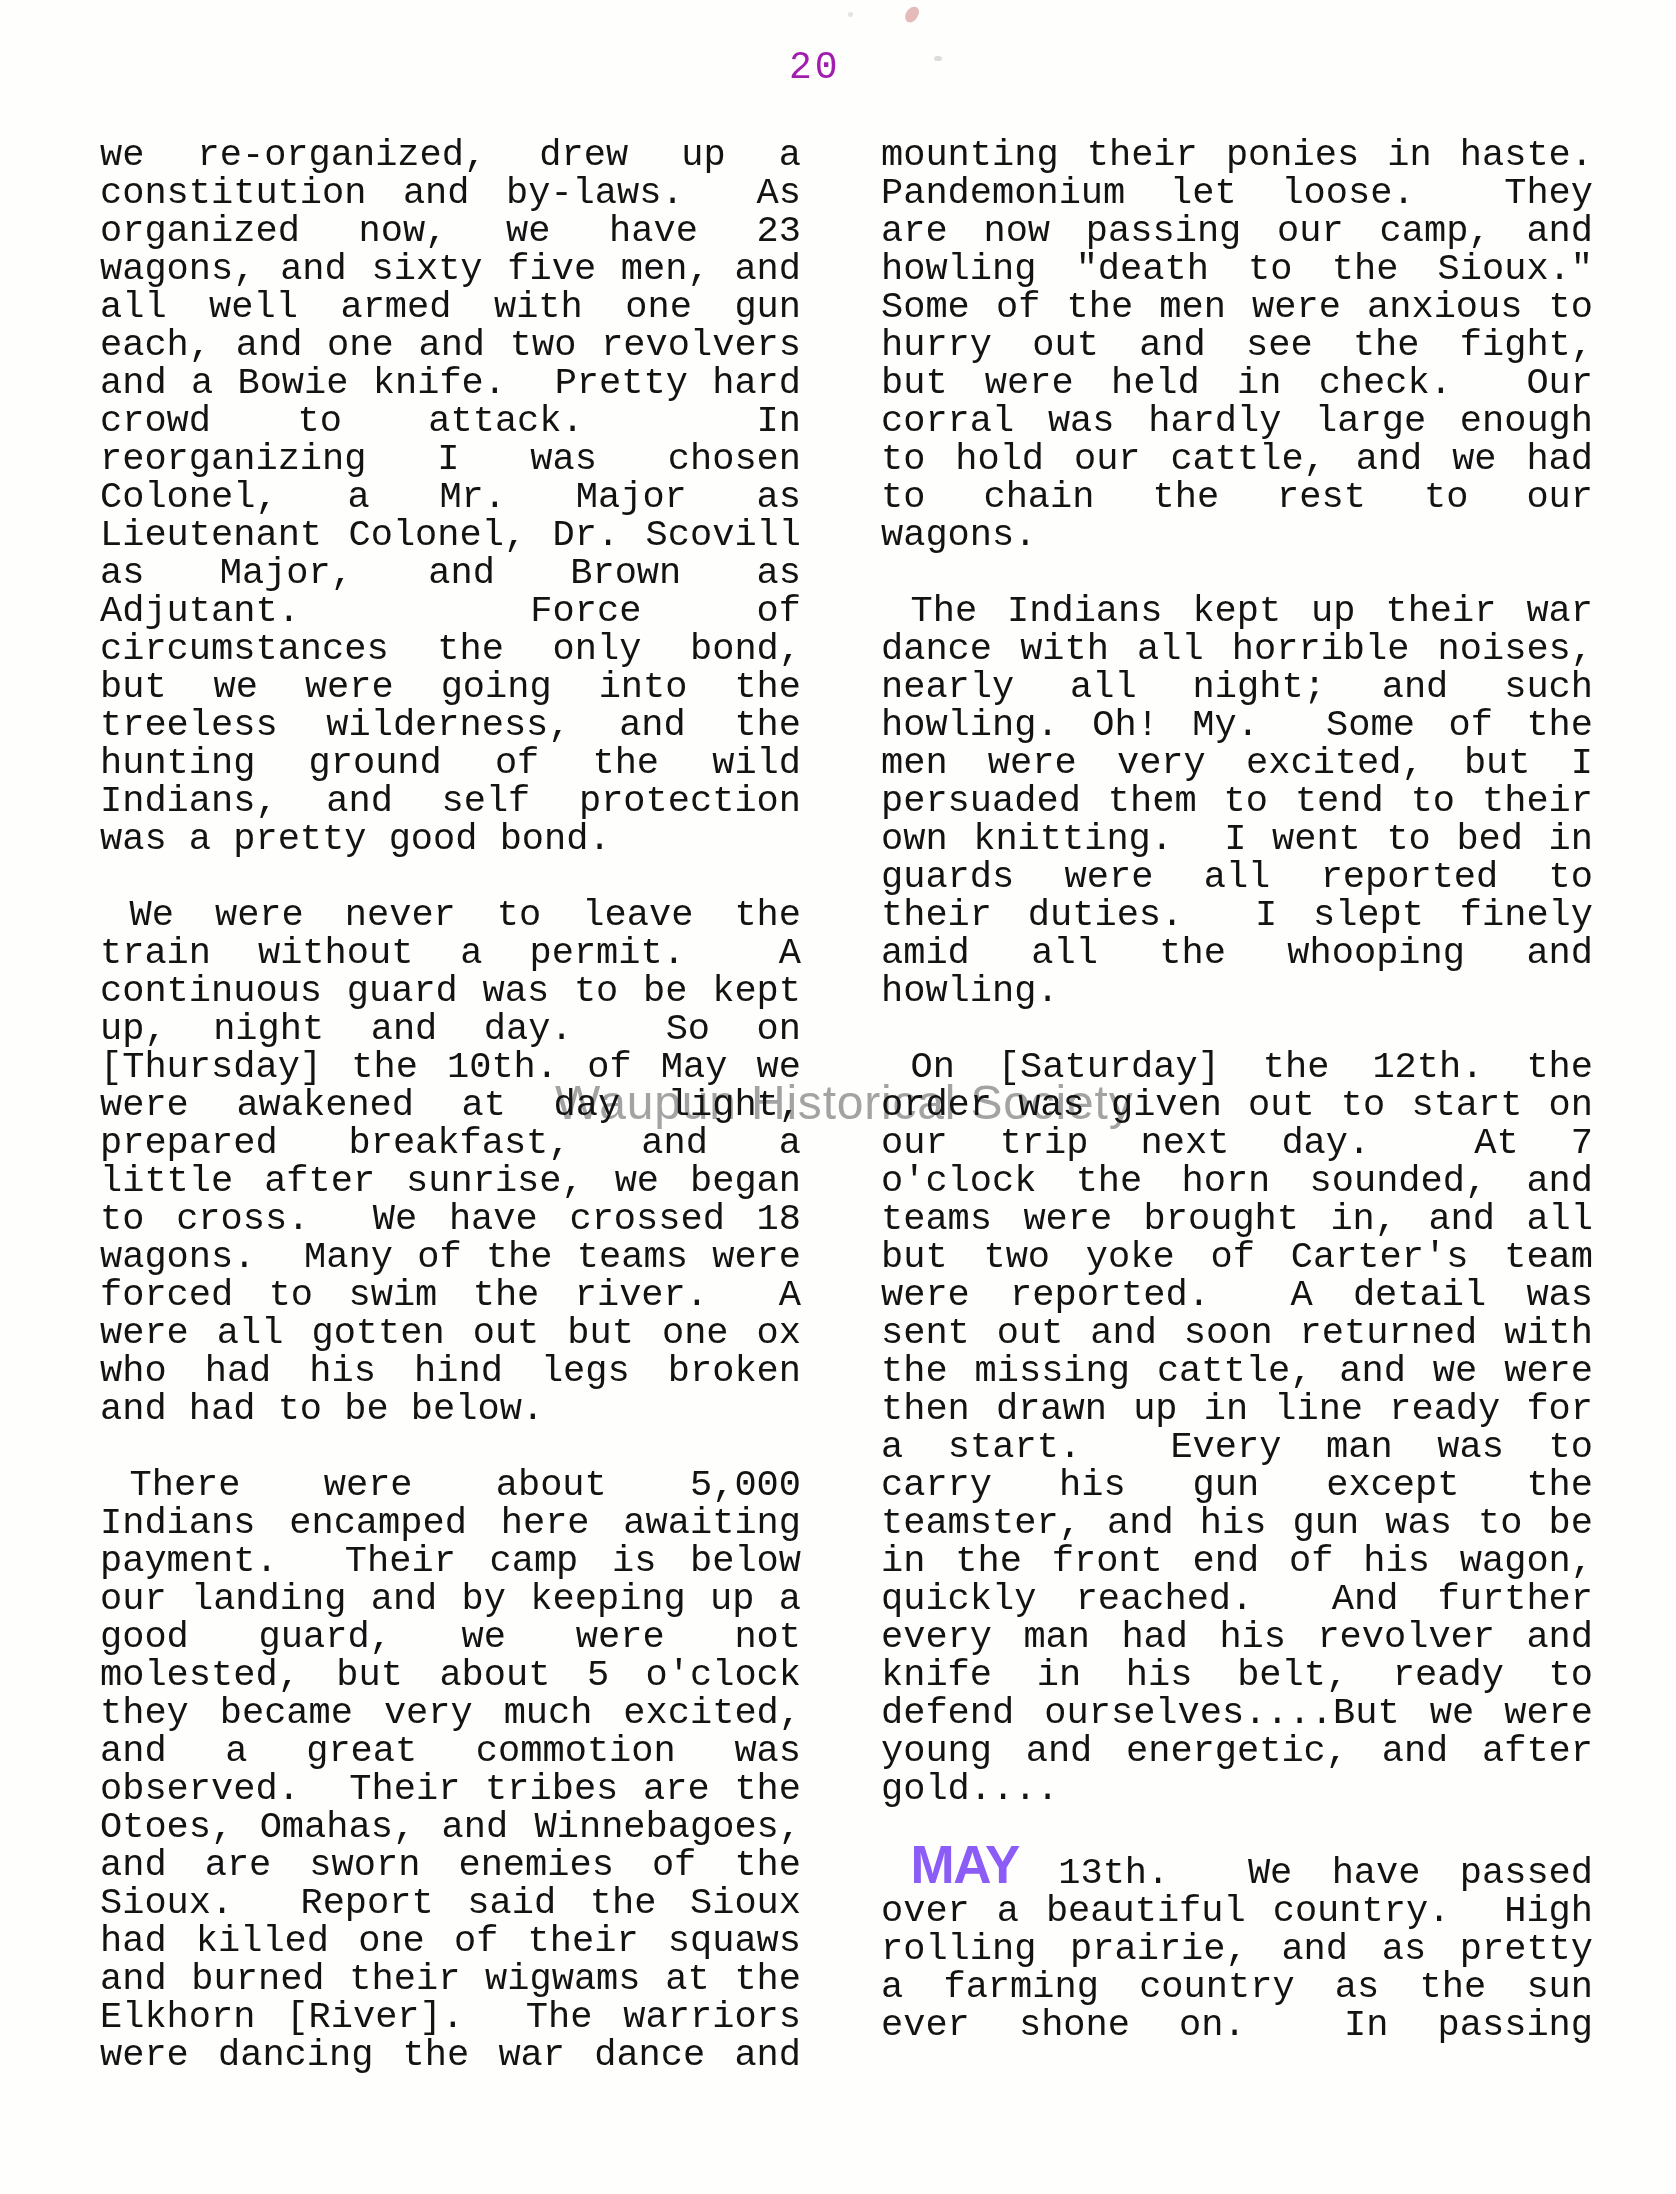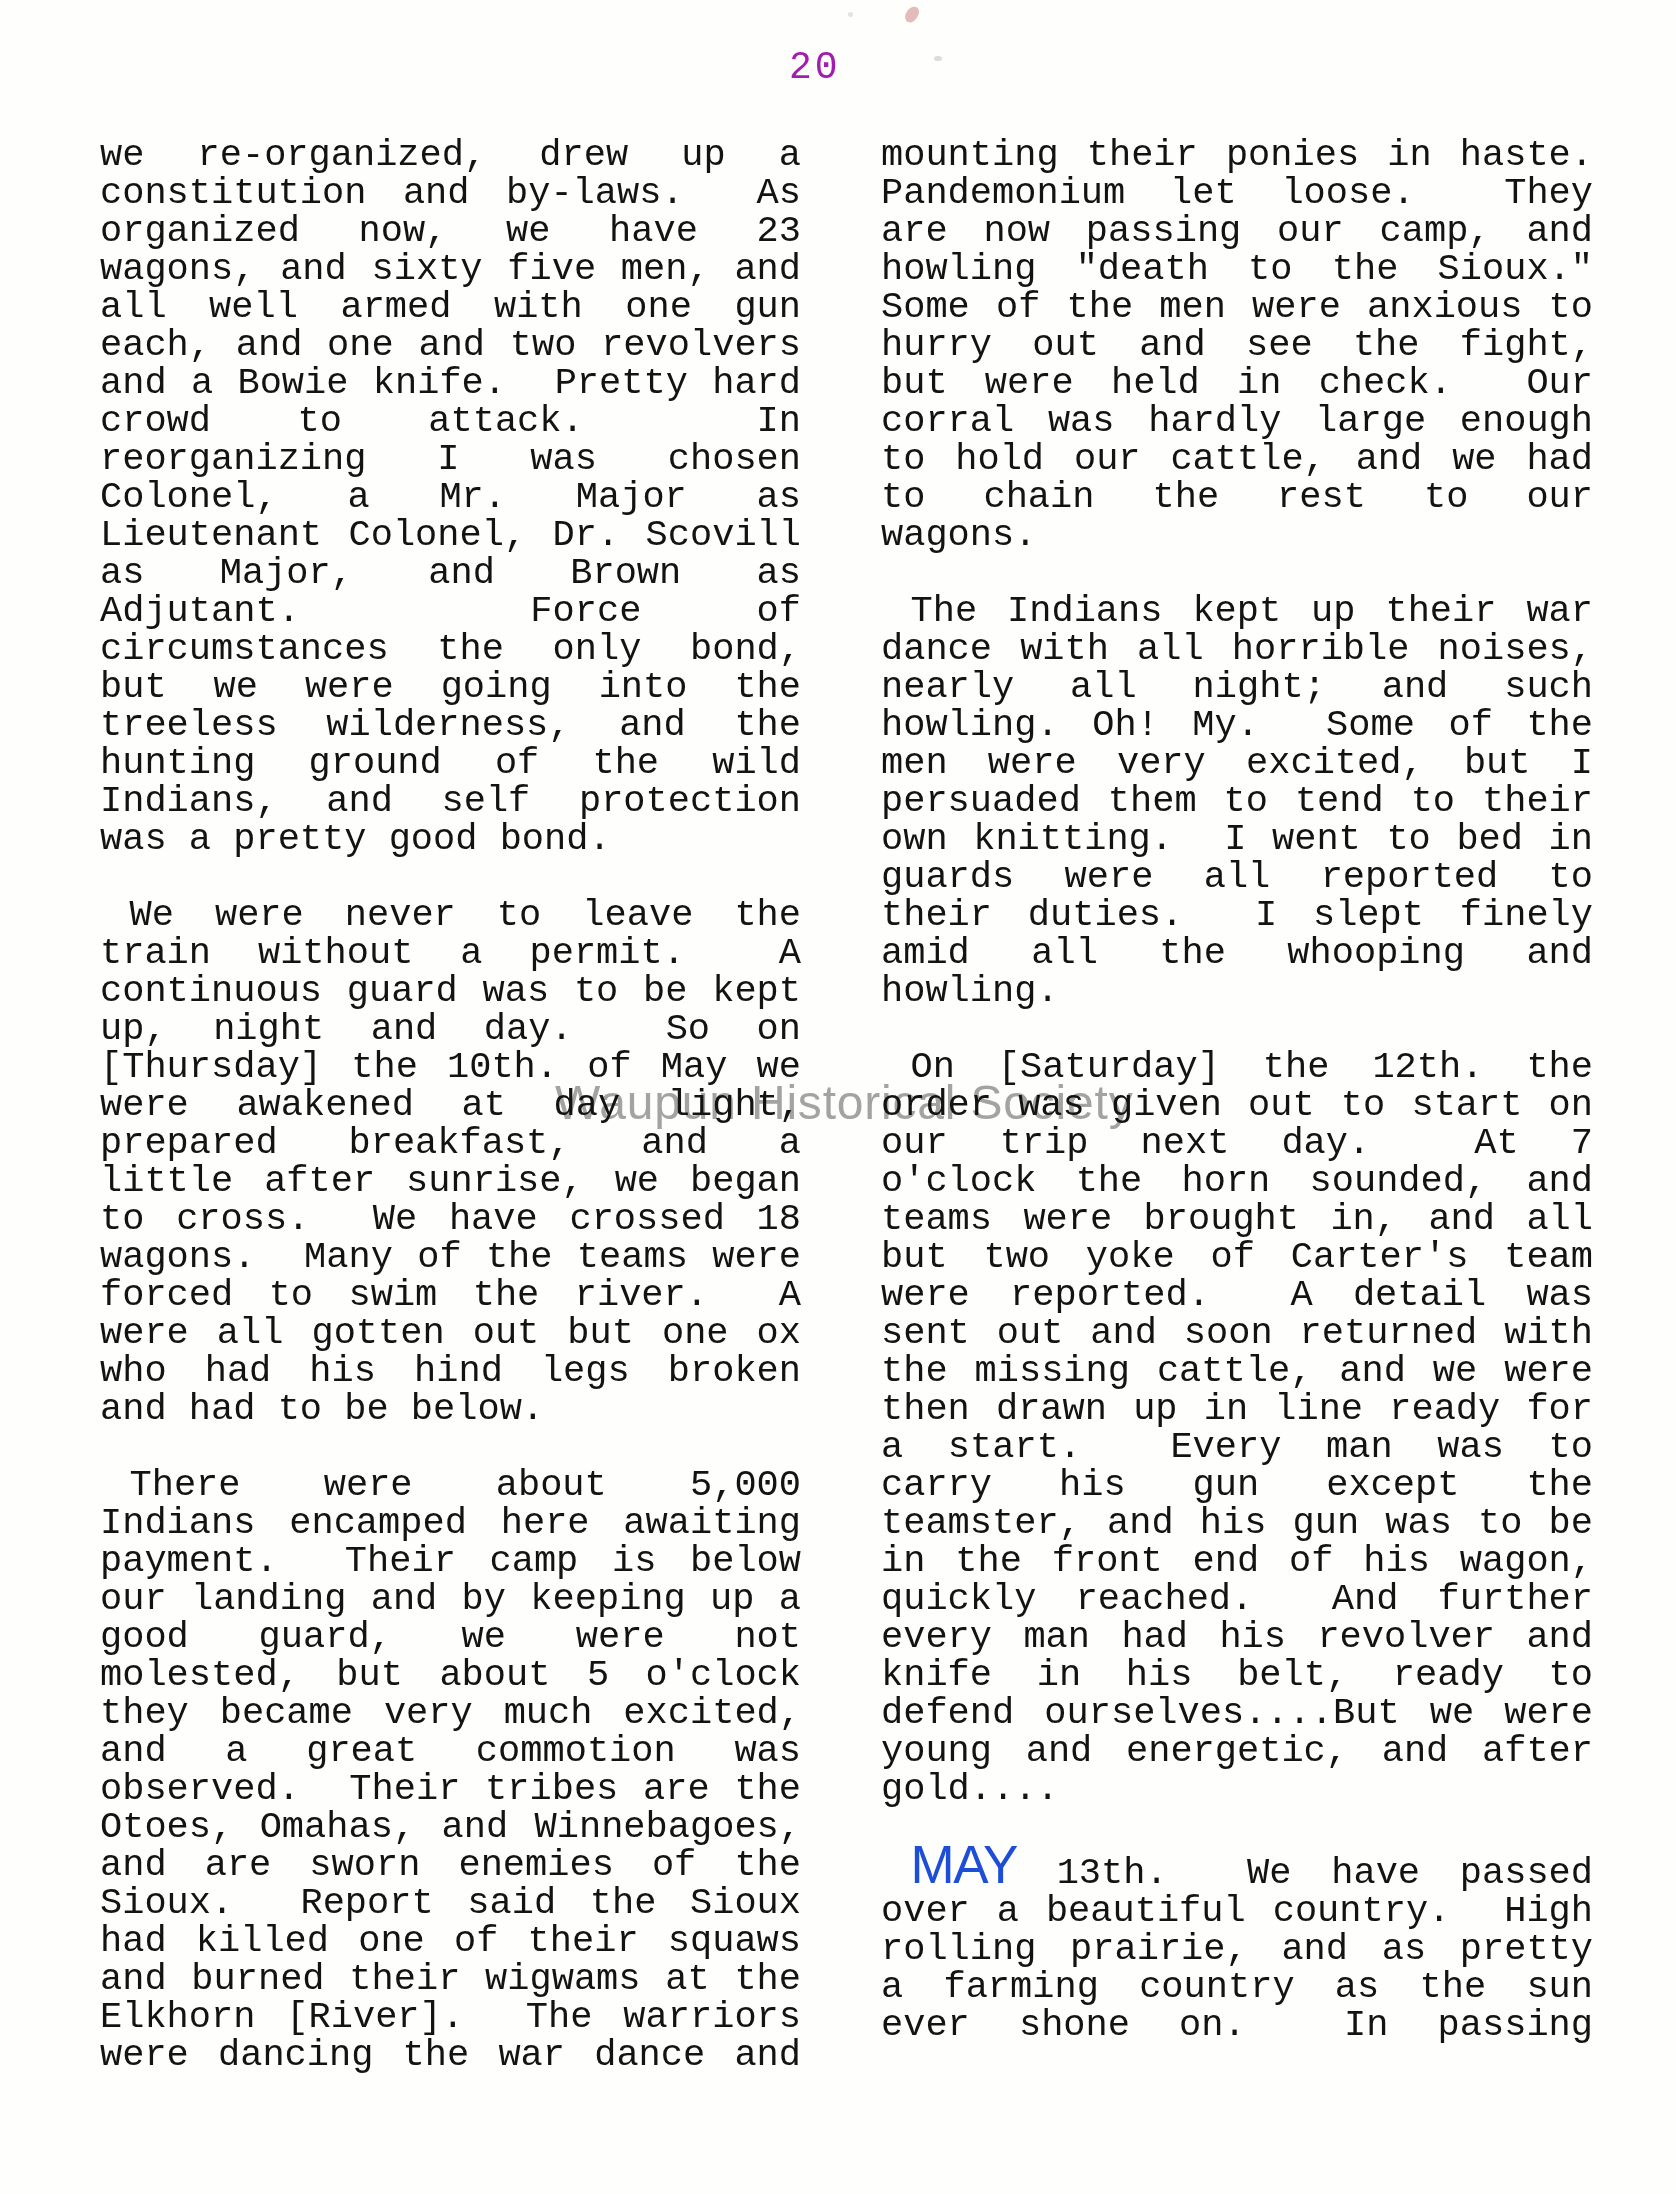--- a/index.html
+++ b/index.html
@@ -43,25 +43,25 @@
     white-space: pre-wrap;
     text-align: justify;
     text-align-last: justify;
     min-height: 38px;
   }
   .line.last { text-align-last: left; }
   .para + .para { margin-top: 38px; }
   .para.indent .line:first-child { text-indent: 29.5px; margin-top: 16px; }
   .may-lead {
     font-family: "Liberation Sans", "DejaVu Sans", sans-serif;
-    font-weight: 400;
+    font-weight: 700;
     font-size: 53px;
     line-height: 38px;
     letter-spacing: -1.5px;
-    color: #1d4ed8;
+    color: #8b5cf6;
   }
   
   .speck { position: absolute; z-index: 2; }
   .speck-red {
     left: 906px; top: 6px; width: 12px; height: 16.7px;
     background: #cf8484;
     opacity: 0.55;
     border-radius: 60% 40% 55% 45%;
     transform: rotate(24deg);
   }

